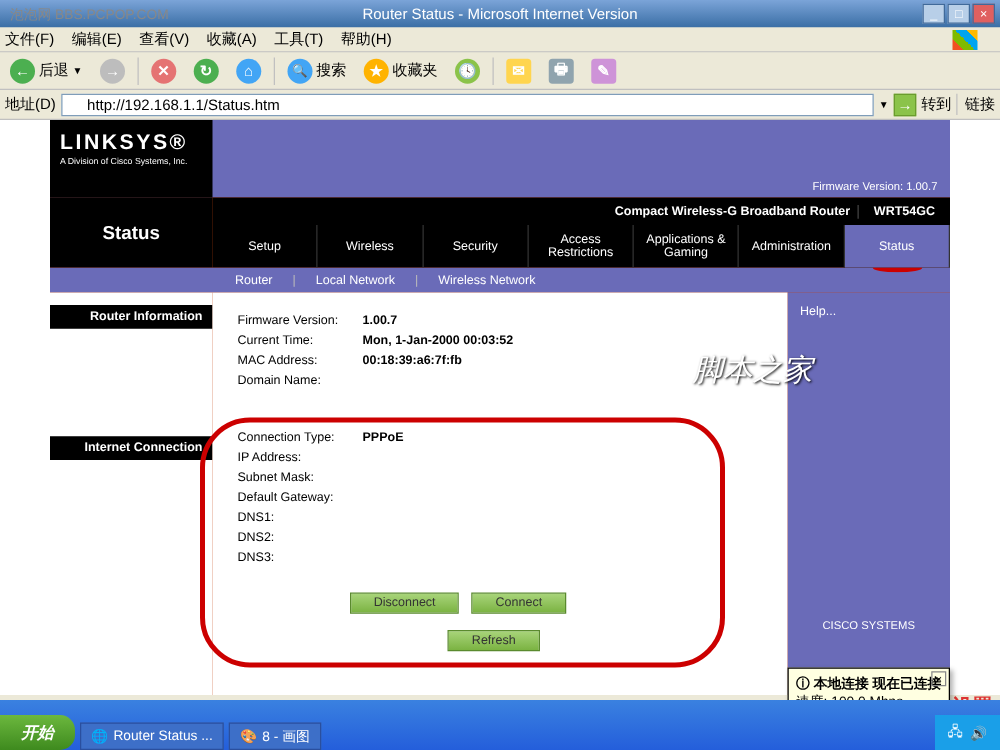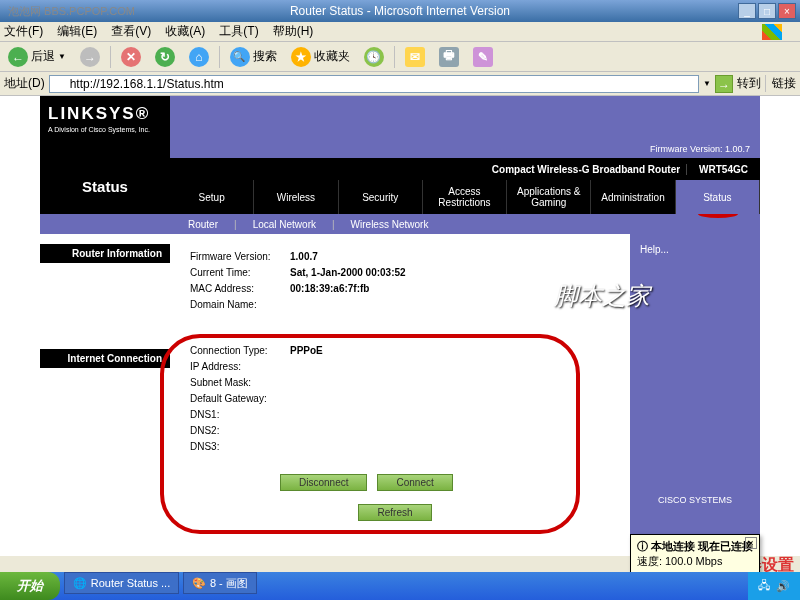--- a/index.html
+++ b/index.html
@@ -69,21 +69,21 @@
 .redmark { position: absolute; width: 40px; height: 8px; border-bottom: 4px solid #c00; border-radius: 50%; }
 
 .watermark1 { position: absolute; top: 4px; left: 8px; color: #888; font-size: 11px; }
 .watermark2 { position: absolute; right: 150px; top: 280px; color: #fff; font-family: "KaiTi", serif; font-size: 24px; font-style: italic; text-shadow: 1px 1px 2px #000; }
 .watermark3 { position: absolute; right: 6px; bottom: 24px; color: #d33; font-family: "KaiTi", serif; font-size: 16px; font-weight: bold; }
 .watermark4 { position: absolute; right: 6px; bottom: 4px; color: #d33; font-size: 15px; font-weight: bold; }
 
 .balloon { position: absolute; right: 40px; bottom: 26px; background: #ffffe1; border: 1px solid #000; padding: 4px 6px; font-size: 11px; box-shadow: 2px 2px 4px rgba(0,0,0,0.3); }
 .balloon .close { position: absolute; top: 2px; right: 2px; width: 12px; height: 12px; border: 1px solid #888; font-size: 9px; text-align: center; line-height: 10px; }
 
-.taskbar { position: fixed; bottom: 0; left: 0; right: 0; height: 28px; background: linear-gradient(#3a81e0, #245edb); display: flex; align-items: flex-start; }
+.taskbar { position: fixed; bottom: 0; left: 0; right: 0; height: 40px; background: linear-gradient(#3a81e0, #245edb); display: flex; align-items: flex-end; }
 .startbtn { background: linear-gradient(#6cb83e, #3e8a1e); height: 28px; width: 60px; border-radius: 0 12px 12px 0; color: #fff; font-style: italic; font-weight: bold; display: flex; align-items: center; justify-content: center; font-size: 13px; }
 .taskitem { background: #3d6fc8; border: 1px solid #2a4f9e; height: 22px; margin-left: 4px; padding: 0 8px; color: #fff; font-size: 11px; display: flex; align-items: center; gap: 4px; }
 .tray { margin-left: auto; background: #1a9fe8; height: 28px; padding: 0 10px; display: flex; align-items: center; color: #fff; font-size: 11px; gap: 6px; }
 </style>
 </head>
 <body>
 
 <div class="titlebar">
   <span class="watermark1">泡泡网 BBS.PCPOP.COM</span>
   <span class="title">Router Status - Microsoft Internet Version</span>
@@ -201,21 +201,21 @@
         <div class="section-hdr">Internet Connection</div>
       </div>
 
       <div class="cmain">
         <div class="fieldrow">
             <span class="lbl">Firmware Version:</span>
             <span class="val">1.00.7</span>
           </div>
         <div class="fieldrow">
             <span class="lbl">Current Time:</span>
-            <span class="val">Sat, 1-Jan-2000 00:03:52</span>
+            <span class="val">Mon, 1-Jan-2000 00:03:52</span>
           </div>
         <div class="fieldrow">
             <span class="lbl">MAC Address:</span>
             <span class="val">00:18:39:a6:7f:fb</span>
           </div>
         <div class="fieldrow">
             <span class="lbl">Domain Name:</span>
             <span class="val"></span>
           </div>
 

